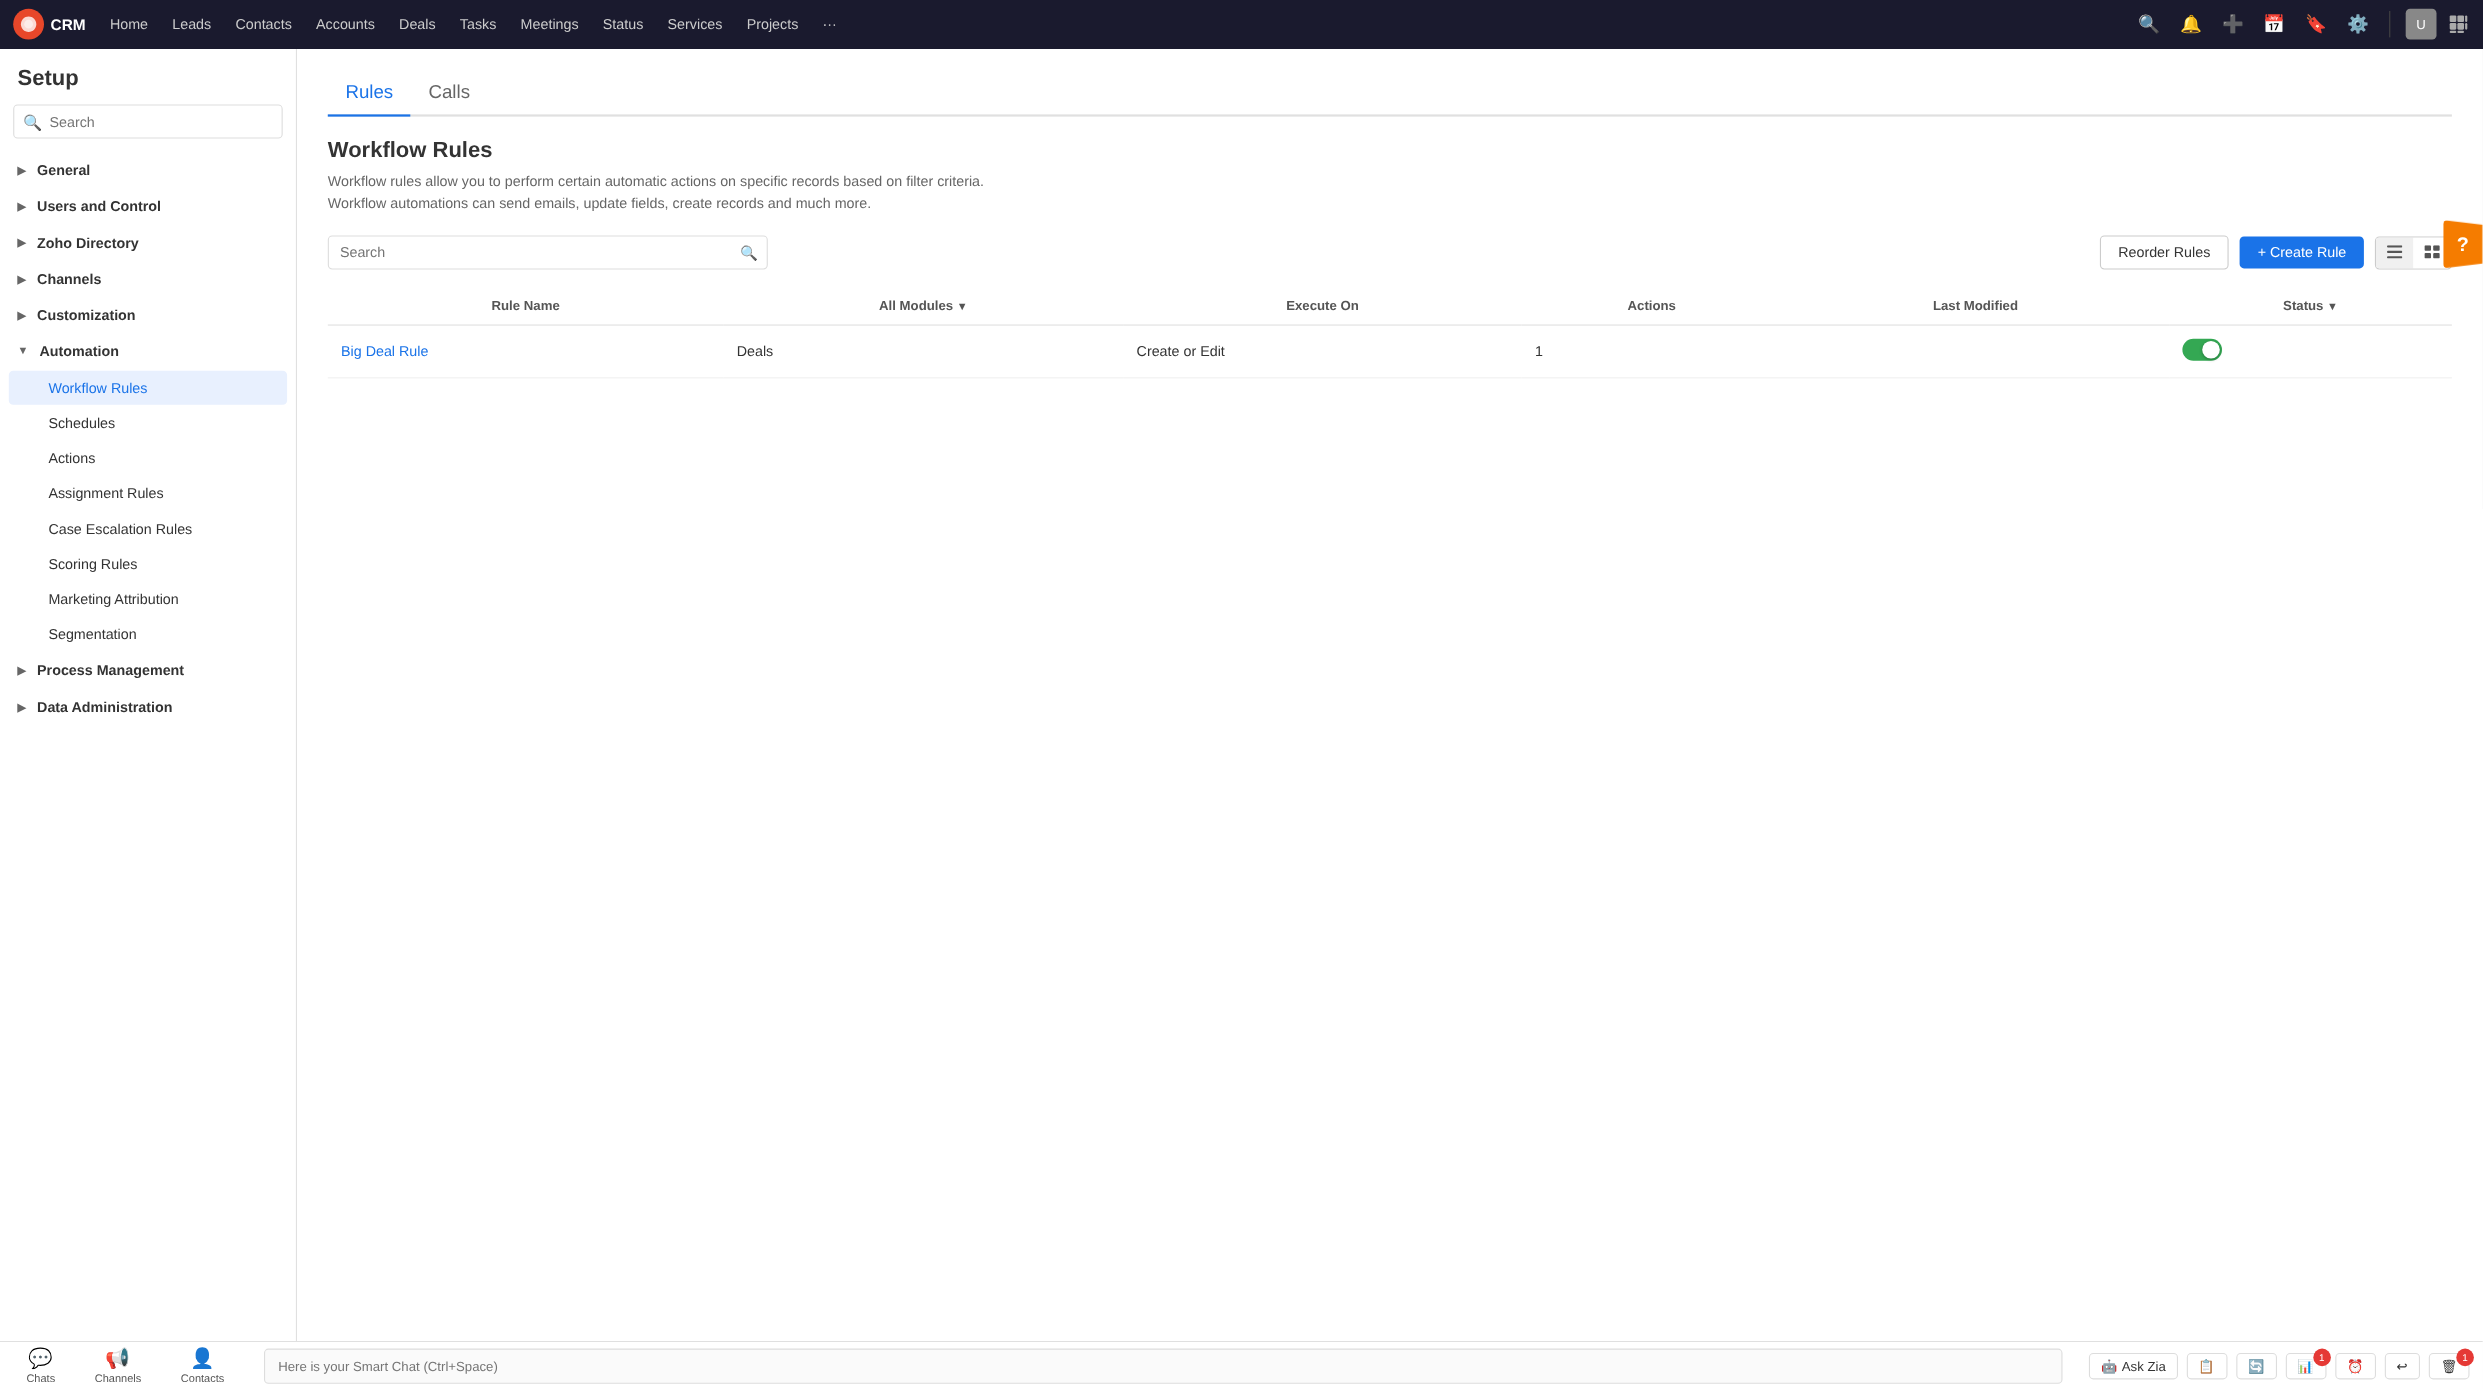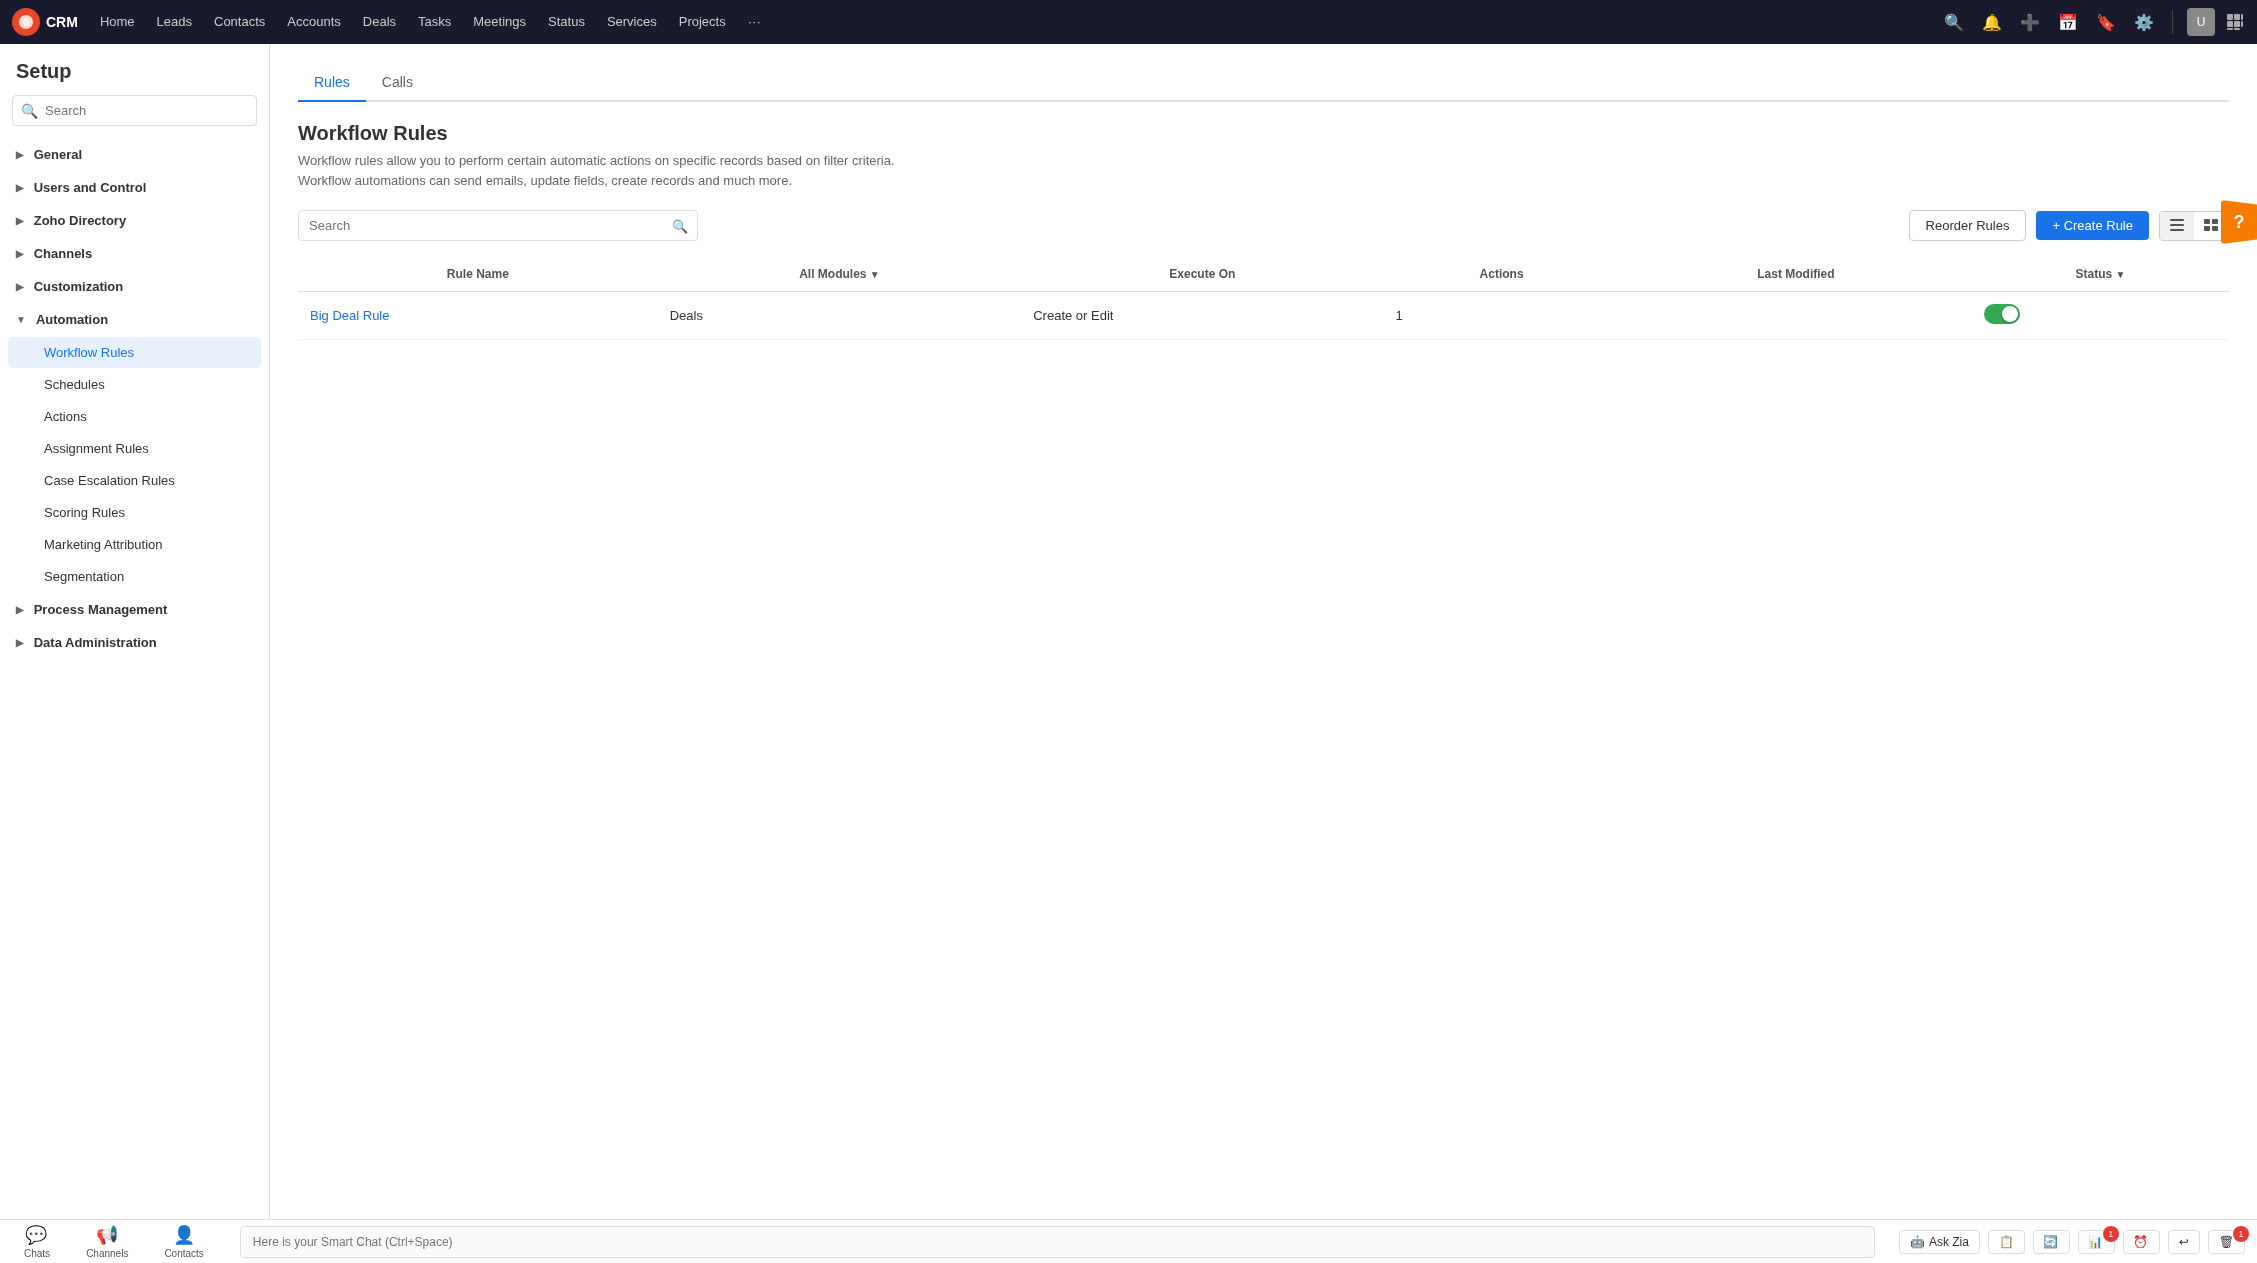--- a/index.html
+++ b/index.html
@@ -63,21 +63,21 @@
       border-radius: 4px; margin: 1px 8px;
     }
     .sidebar-item.active { background: #e8f0fe; color: #1a73e8; font-weight: 500; }
 
     
     .main { flex: 1; overflow-y: auto; background: #fff; }
     .main-inner { padding: 20px 28px; max-width: 100%; }
 
     
     .tabs { display: flex; border-bottom: 2px solid #e0e0e0; margin-bottom: 20px; }
-    .tab { padding: 10px 16px; cursor: pointer; font-size: 14px; color: #666; border-bottom: 2px solid transparent; margin-bottom: -2px; }
+    .tab { padding: 10px 16px; cursor: pointer; font-size: 17px; color: #666; border-bottom: 2px solid transparent; margin-bottom: -2px; }
     .tab.active { color: #1a73e8; border-bottom-color: #1a73e8; font-weight: 500; }
 
     
     .page-header { margin-bottom: 20px; }
     .page-title { font-size: 20px; font-weight: 600; margin-bottom: 6px; }
     .page-desc { font-size: 13px; color: #666; line-height: 1.5; }
 
     
     .toolbar { display: flex; align-items: center; gap: 10px; margin-bottom: 16px; }
     .toolbar-search { flex: 1; max-width: 400px; position: relative; }

